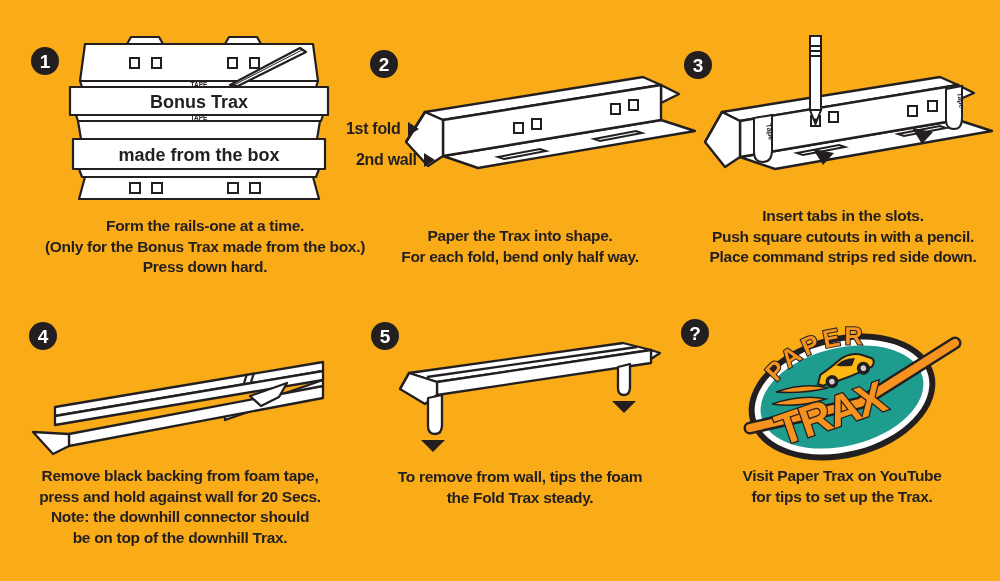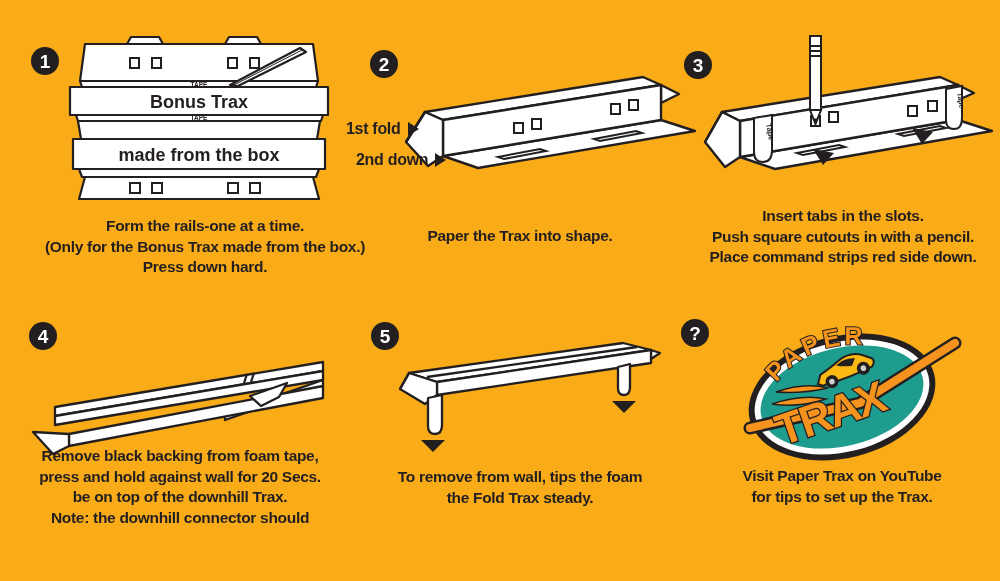--- a/index.html
+++ b/index.html
@@ -98,26 +98,27 @@
       <polygon points="100,87 142,79 148,81 106,89"></polygon>
       <polygon points="196,69 238,61 244,63 202,71"></polygon>
     </g>
   </svg>
 
   <div class="fold-label" style="left:346px; top:107px;margin-top:13px;">
     <span>1st fold</span>
     <span class="tri-right"></span>
   </div>
   <div class="fold-label" style="left:356px; top:151px;">
-    <span>2nd down</span>
+    <span>2nd wall</span>
     <span class="tri-right"></span>
   </div>
 
   <div class="caption" style="left:358px; top:226px; width:324px;">
     <div>Paper the Trax into shape.</div>
+    <div>For each fold, bend only half way.</div>
   </div>
 
   <div class="badge" style="left:684px; top:51px;">
     <span>3</span>
   </div>
 
   <svg class="illus" style="left:702px; top:34px;" width="300" height="145" viewBox="0 0 300 145">
     <g stroke="#231F20" stroke-width="2.4" fill="#FFFFFF" stroke-linejoin="round">
       <polygon points="256,51 272,59 256,66"></polygon>
       <polygon points="20,78 238,43 256,51 38,87"></polygon>
@@ -168,25 +169,25 @@
       <polygon points="30,66 298,21 298,30 30,75"></polygon>
       <polygon points="200,64 298,30 298,36 200,70"></polygon>
       <polygon points="44,84 298,36 298,48 44,96"></polygon>
       <polygon points="8,82 44,84 44,96 28,104"></polygon>
       <polygon points="225,46 262,33 254,47 236,56"></polygon>
       <line x1="222" y1="24" x2="219" y2="33"></line>
       <line x1="229" y1="23" x2="226" y2="32"></line>
     </g>
   </svg>
 
-  <div class="caption" style="left:8px; top:446px; width:344px;">
+  <div class="caption" style="left:8px; top:466px; width:344px;">
     <div>Remove black backing from foam tape,</div>
     <div>press and hold against wall for 20 Secs.</div>
+    <div>Note: the downhill connector should</div>
     <div>be on top of the downhill Trax.</div>
-    <div>Note: the downhill connector should</div>
   </div>
 
   <div class="badge" style="left:371px; top:322px;">
     <span>5</span>
   </div>
 
   <svg class="illus" style="left:395px; top:333px;" width="270" height="122" viewBox="0 0 270 122">
     <g stroke="#231F20" stroke-width="2.3" fill="#FFFFFF" stroke-linejoin="round">
       <polygon points="256,17 265,20 256,26"></polygon>
       <polygon points="14,40 228,10 256,17 42,49"></polygon>

